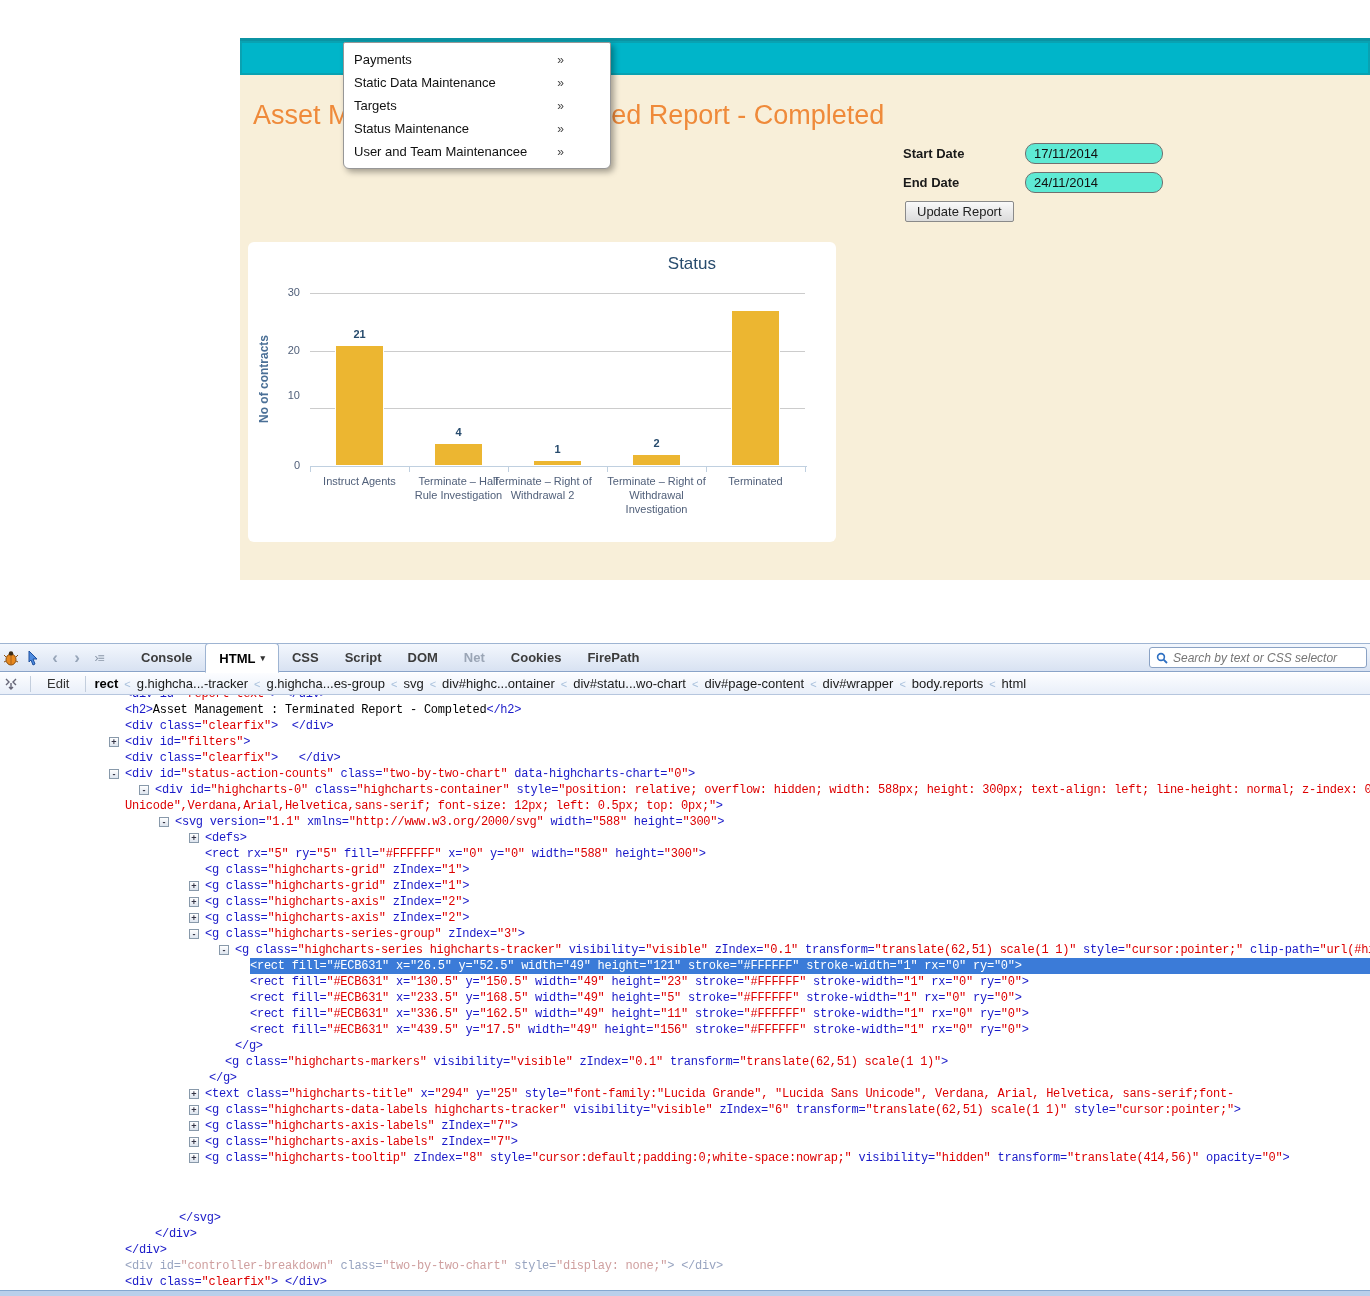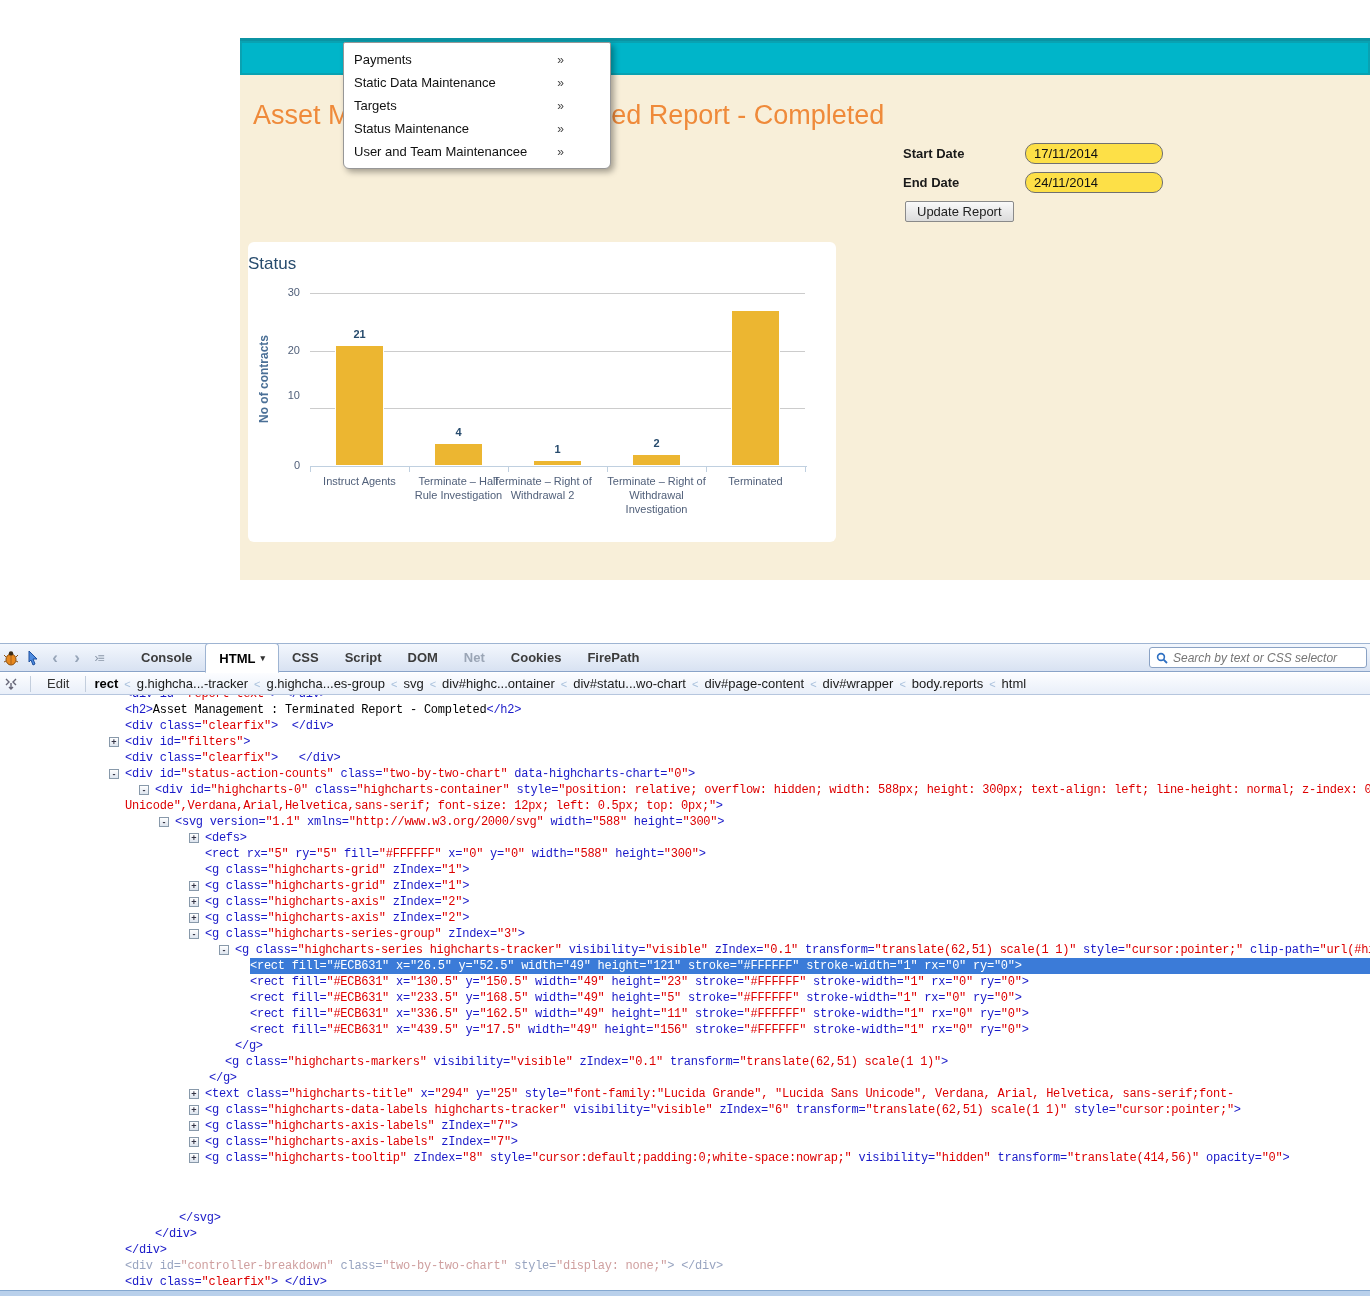--- a/index.html
+++ b/index.html
@@ -8,28 +8,28 @@
 
   
   #nav{position:absolute;left:240px;top:0;width:1130px;height:38px;background:#f8efd9;display:flex;align-items:center;gap:32px;padding-left:25px;}
   .nav-item{font-size:13px;font-weight:bold;color:#3b3b3b;cursor:pointer;}
   #tealbar{position:absolute;left:240px;top:38px;width:1130px;height:37px;background:#00b5c9;border-top:3px solid #0b93a3;box-shadow:inset 0 0 0 2px #09a2b2;}
   #content{position:absolute;left:240px;top:75px;width:1130px;height:505px;background:#f8efd9;}
   #page-title{position:absolute;left:13px;top:25px;font-size:27px;color:#ef8a3a;white-space:nowrap;}
   .form-label{position:absolute;font-size:13px;font-weight:bold;color:#1a1a1a;}
   #lbl-start{left:663px;top:71px;}
   #lbl-end{left:663px;top:100px;}
-  .date-input{position:absolute;left:785px;width:138px;height:21px;border:1px solid #707070;border-radius:10px;padding:0 8px;font:13px "Liberation Sans",sans-serif;background:#fde047;color:#111;}
+  .date-input{position:absolute;left:785px;width:138px;height:21px;border:1px solid #707070;border-radius:10px;padding:0 8px;font:13px "Liberation Sans",sans-serif;background:#5eead4;color:#111;}
   #inp-start{top:68px;}
   #inp-end{top:97px;}
   #btn-update{position:absolute;left:665px;top:126px;height:21px;padding:0 11px;font:13px "Liberation Sans",sans-serif;color:#222;background:linear-gradient(#f9f9f9,#dcdcdc);border:1px solid #8a8a8a;border-radius:2px;cursor:pointer;}
 
   
   #chart-panel{position:absolute;left:8px;top:167px;width:588px;height:300px;background:#ffffff;border-radius:6px;}
-  #chart-title{position:absolute;left:0;top:12px;width:468px;text-align:left;font-size:17px;color:#274b6d;}
+  #chart-title{position:absolute;left:0;top:12px;width:468px;text-align:right;font-size:17px;color:#274b6d;padding-left:44px;}
   #plot{position:absolute;left:0;top:0;width:588px;height:300px;}
   .gridline{position:absolute;left:62px;width:495px;height:1px;background:#cccccc;}
   .axis-x{position:absolute;left:62px;top:224px;width:497px;height:1px;background:#c0d0e0;}
   .tickmark{position:absolute;top:225px;width:1px;height:5px;background:#c0d0e0;}
   .ytick{position:absolute;left:8px;width:44px;text-align:right;font-size:11px;color:#51607a;}
   .bar{position:absolute;width:49px;background:#ECB631;border:1px solid #fff;cursor:pointer;}
   .dlabel{position:absolute;width:99px;text-align:center;font-size:11px;font-weight:bold;color:#274b6d;}
   .xlabel{position:absolute;top:232px;width:99px;text-align:center;font-size:11px;line-height:14px;color:#51607a;}
   #y-axis-title{position:absolute;left:-64px;top:130px;width:160px;text-align:center;transform:rotate(-90deg);font-size:12px;font-weight:bold;color:#4a6f96;}
 

